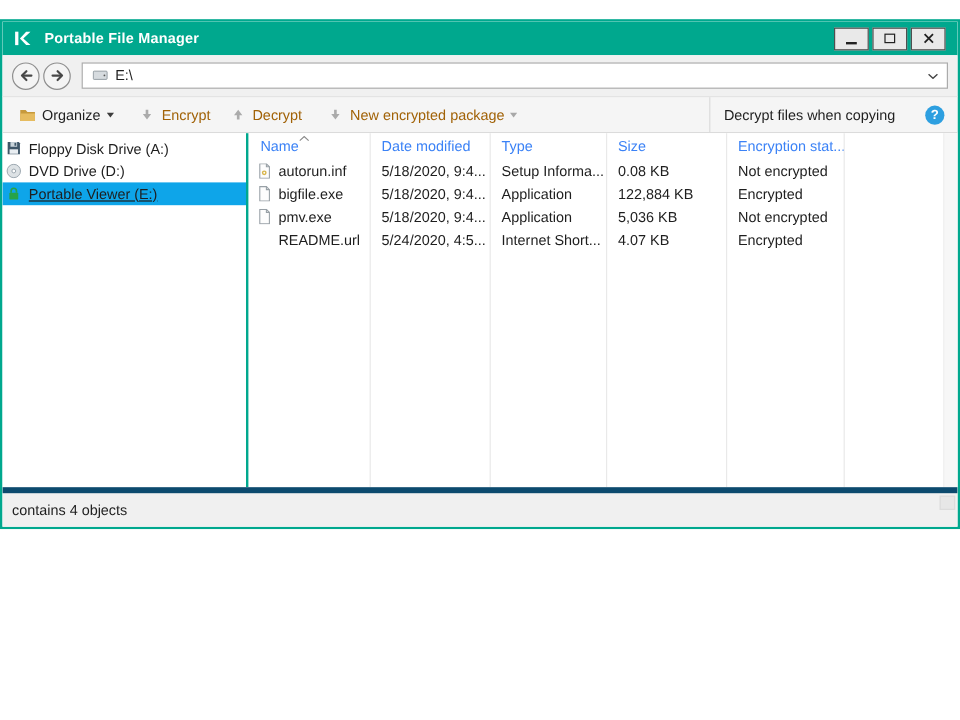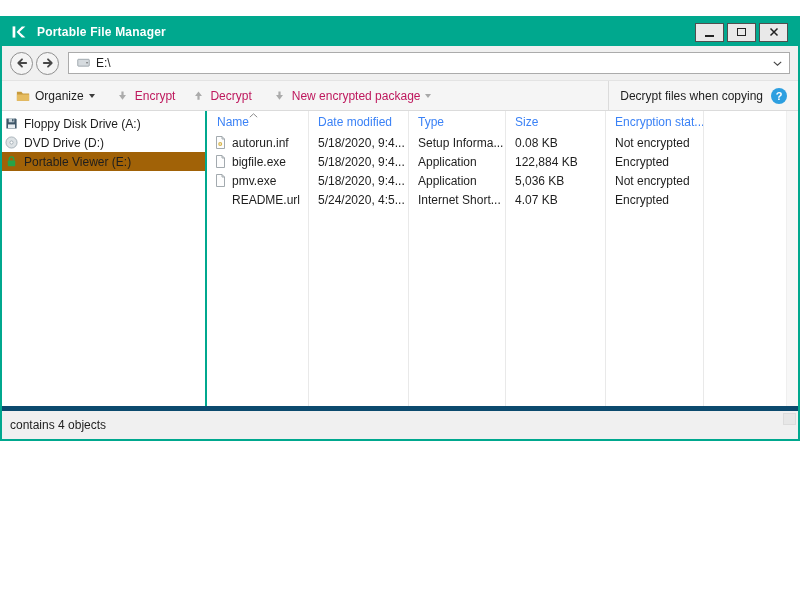--- a/index.html
+++ b/index.html
@@ -24,31 +24,31 @@
   
   .navbar { flex:0 0 34px; background:#F0F0F0; display:flex; align-items:center; padding:0 8px; }
   .navbtn { width:23px; height:23px; border-radius:50%; border:1px solid #8f8f8f; background:#F4F4F4; display:flex; align-items:center; justify-content:center; padding:0; margin-right:3px; }
   .addressbar { flex:1; height:22px; box-sizing:border-box; margin-left:6px; background:#fff; border:1px solid #ABABAB; display:flex; align-items:center; padding:0 7px; }
   .addr-text { margin-left:6px; }
   .addr-chevron { margin-left:auto; display:flex; }
   
   .toolbar { flex:0 0 29px; background:#F5F5F5; border-top:1px solid #E3E3E3; border-bottom:1px solid #DBDBDB; display:flex; align-items:stretch; }
   .toolbar-left { display:flex; align-items:center; padding-left:6px; }
   .tool { display:flex; align-items:center; gap:5px; padding:0 8px; height:100%; background:none; border:none; font:inherit; color:inherit; }
-  .tool.disabled { color:#be185d; }
+  .tool.disabled { color:#a16207; }
   .sep { width:1px; background:#DBDBDB; margin:6px 2px; }
   .caret { width:0; height:0; border-left:3.5px solid transparent; border-right:3.5px solid transparent; border-top:4px solid #3c3c3c; }
   .caret.gray { border-top-color:#A8A8A8; }
-  .toolbar-right { margin-left:auto; display:flex; align-items:center; gap:8px; padding:0 11px; border-left:1px solid #DBDBDB; }
+  .toolbar-right { margin-left:auto; display:flex; align-items:center; gap:25px; padding:0 11px; border-left:1px solid #DBDBDB; }
   .help { width:16px; height:16px; border-radius:50%; background:#2D9FE0; color:#fff; font-weight:bold; font-size:11px; display:flex; align-items:center; justify-content:center; }
   
   .content { flex:1; display:flex; min-height:0; background:#fff; }
   .sidebar { flex:0 0 203px; padding-top:3px; }
   .side-item { height:19px; display:flex; align-items:center; gap:6px; padding-left:2px; }
-  .side-item.selected { background:#a16207; }
+  .side-item.selected { background:#0ea5e9;text-decoration:underline; }
   .dicon { width:14px; height:14px; flex:0 0 14px; display:flex; align-items:center; justify-content:center; }
   .v-divider { flex:0 0 2px; background:#00A88E; }
   .filelist { flex:1; position:relative; min-width:0; }
   .col-line { position:absolute; top:0; bottom:0; width:1px; background:#E9E9E9; }
   .list-header { display:grid; grid-template-columns:101px 100px 97px 100px 98px 1fr; height:22px; align-items:end; position:relative; }
   .hcell { padding:0 0 4px 10px; color:#3b82f6; white-space:nowrap; overflow:hidden; }
   .sort-caret { position:absolute; top:2px; left:42px; display:flex; }
   .frow { display:grid; grid-template-columns:101px 100px 97px 100px 98px 1fr; height:19px; align-items:center; }
   .cell { padding-left:10px; white-space:nowrap; overflow:hidden; }
   .cell.name { padding-left:7px; display:flex; align-items:center; gap:5px; }

